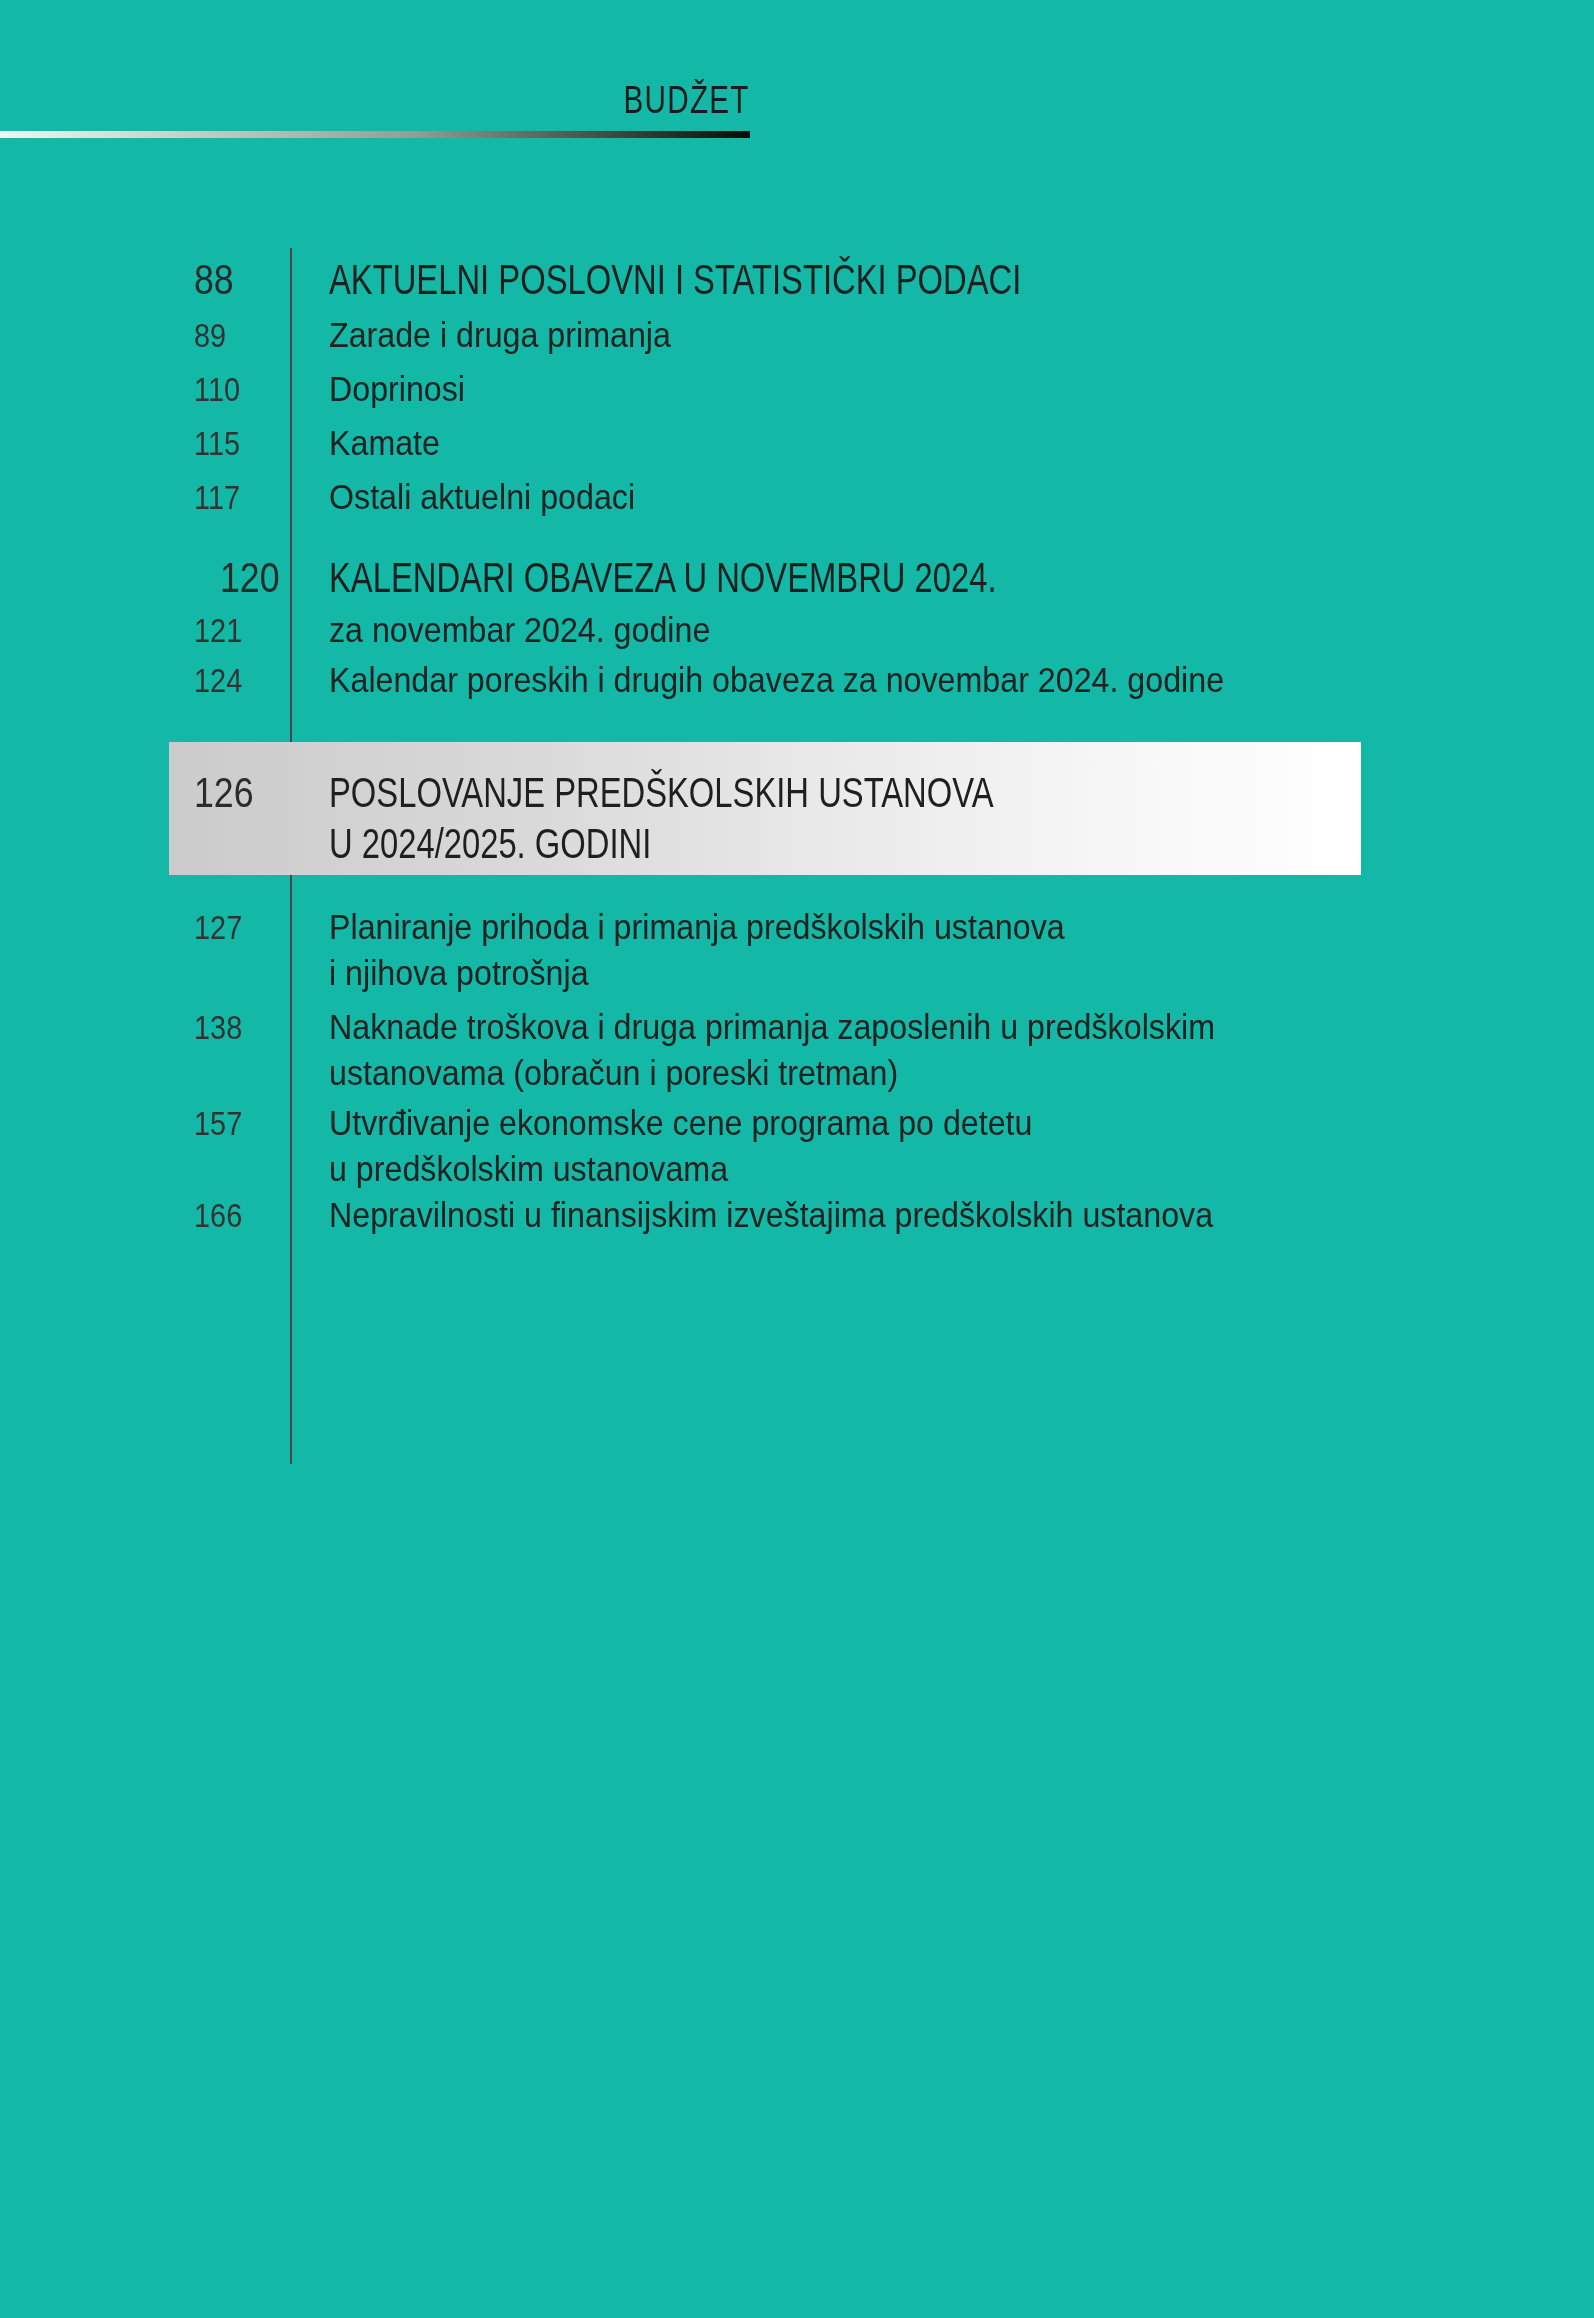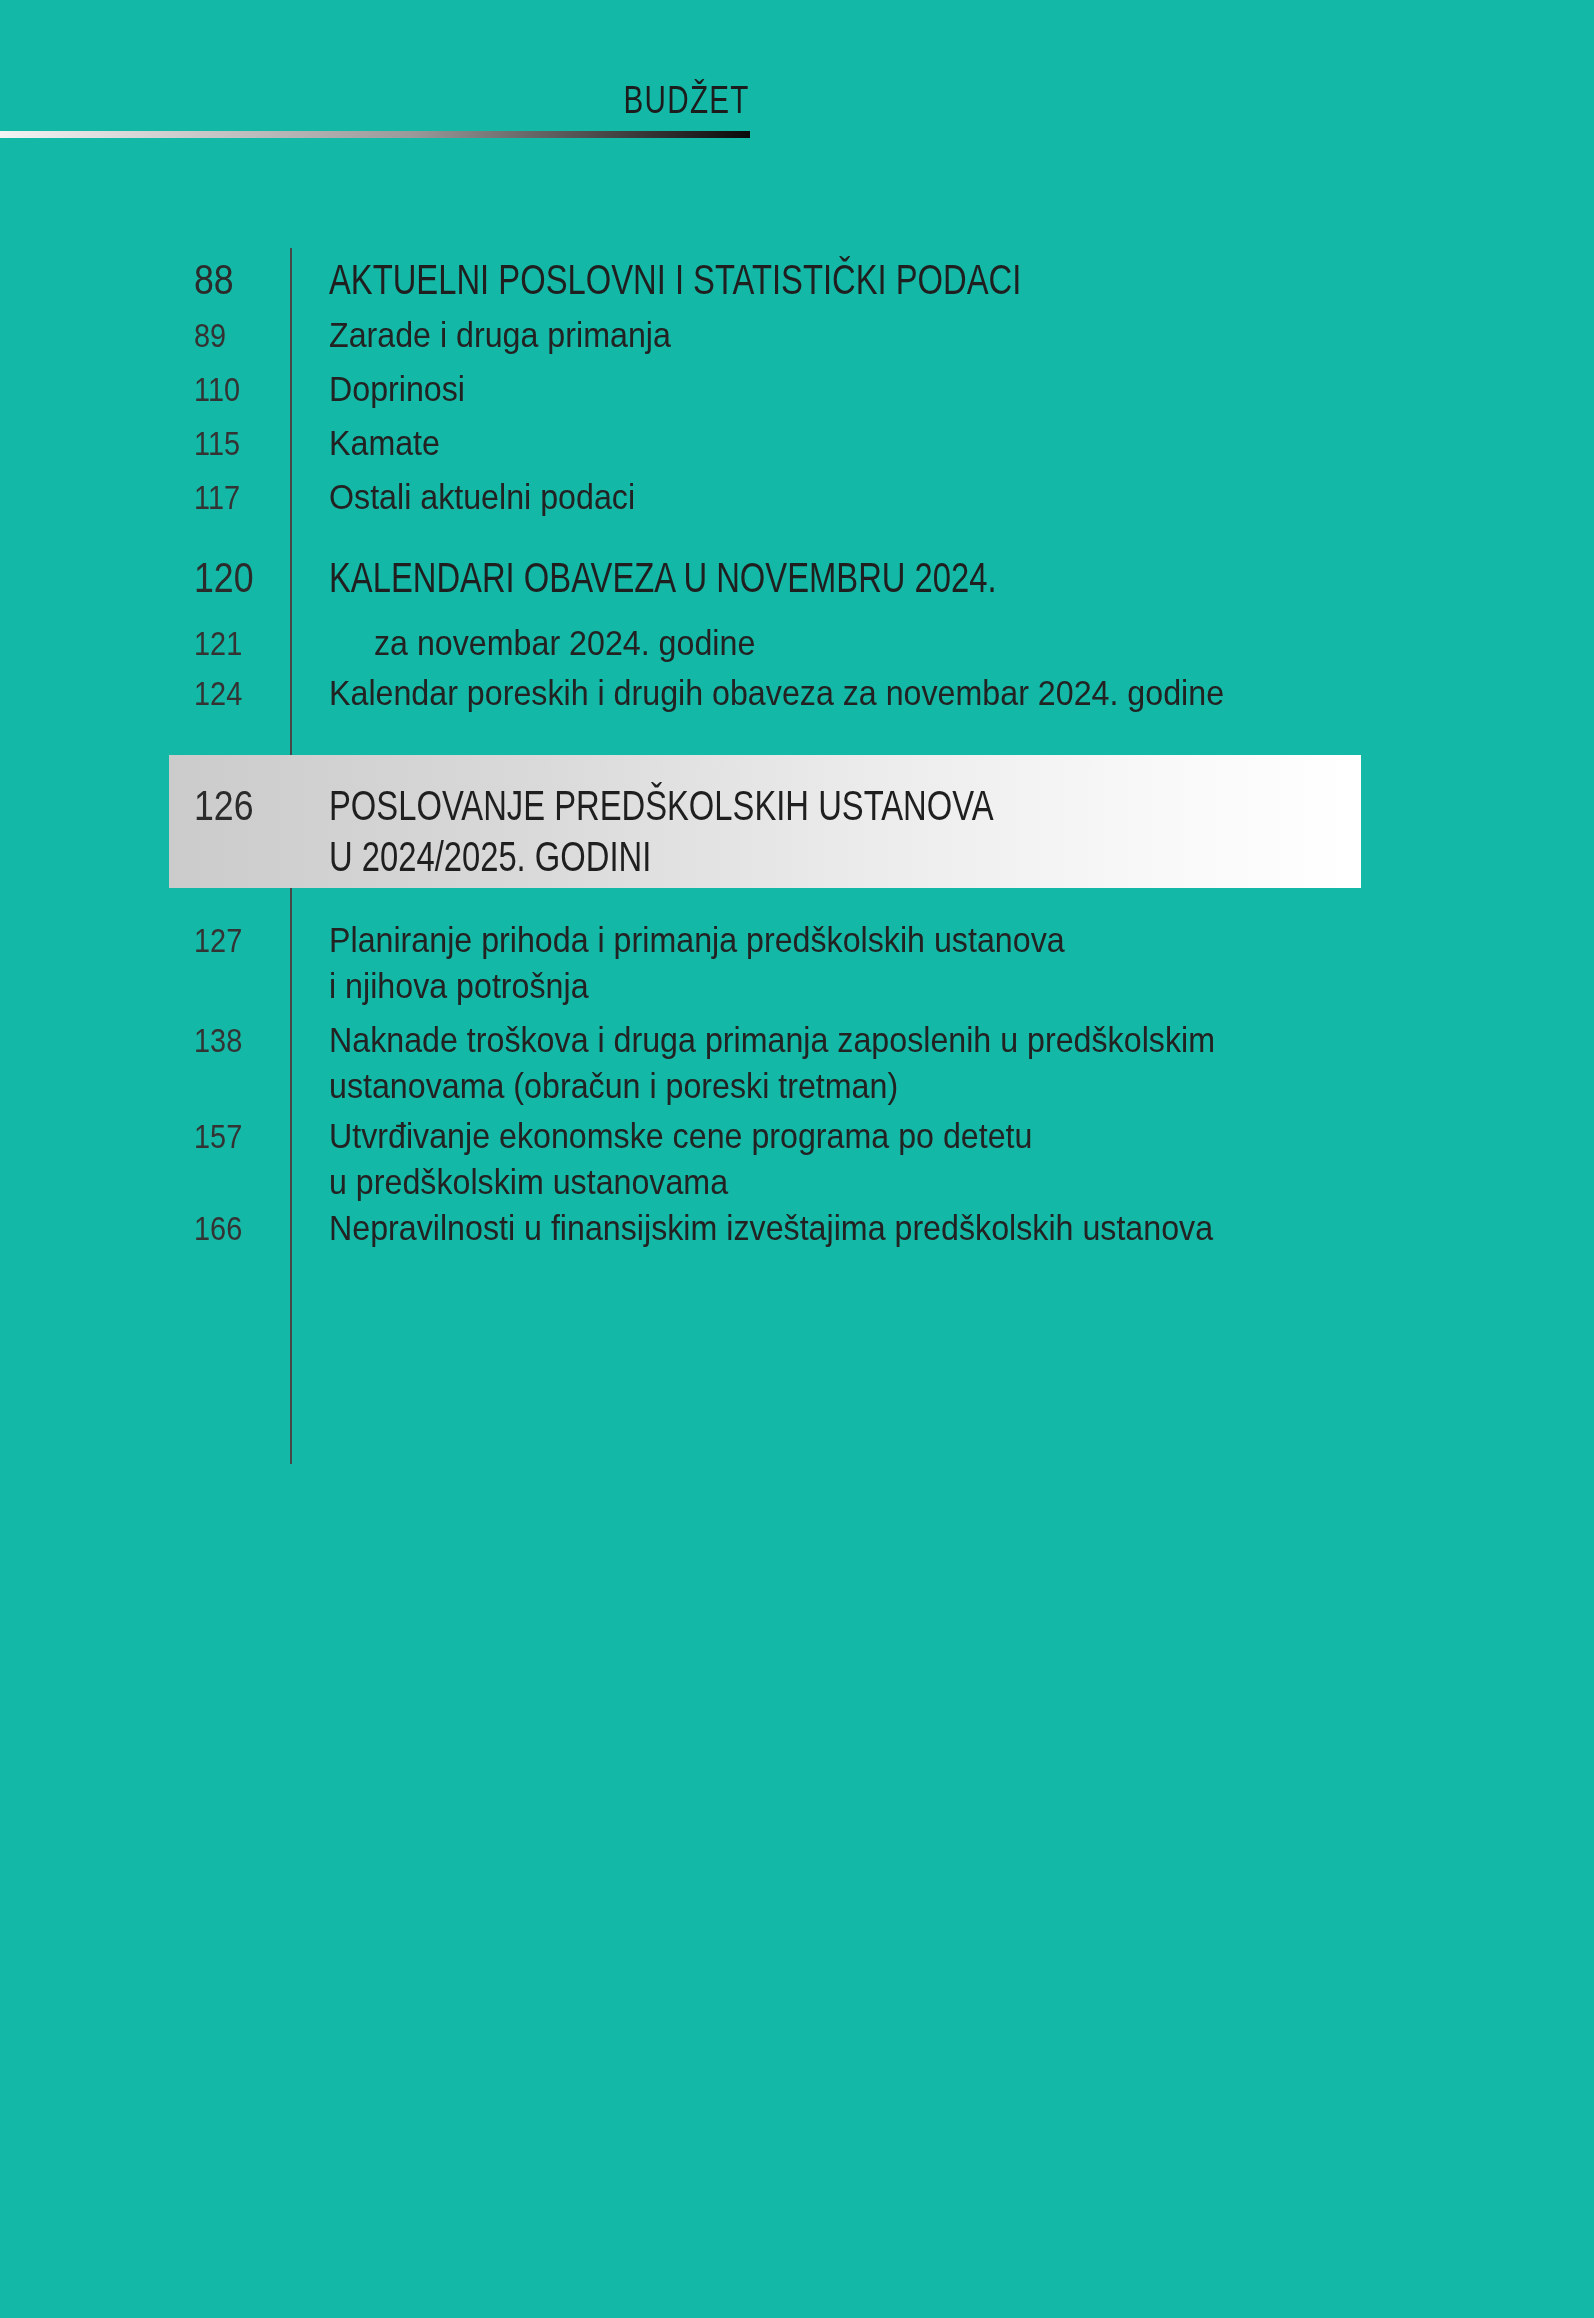--- a/index.html
+++ b/index.html
@@ -84,22 +84,22 @@
   
   .item .num  { font-size: 34px; line-height: 54px; }
   .item .line { font-size: 35px; line-height: 54px; color: #222222; }
 
   
   .item.multi .num  { line-height: 46px; }
   .item.multi .line { line-height: 46px; }
 
   
   .r-89  { margin-top: 3.3px; }
-  .r-120 { margin-top: 28px; }
-  .r-121 { margin-top: 17px; gap: 45px; }
+  .r-120 { margin-top: 28px; text-align: right; }
+  .r-121 { margin-top: 4px; }
   .r-126 { margin-top: 35px; }
   .r-127 { margin-top: 29px; }
   .r-138 { margin-top: 8.2px; }
   .r-157 { margin-top: 3.3px; }
 
   
   .highlighted {
     box-sizing: border-box;
     width: 1192px;
     padding: 24.5px 0 6.5px 24.5px;

